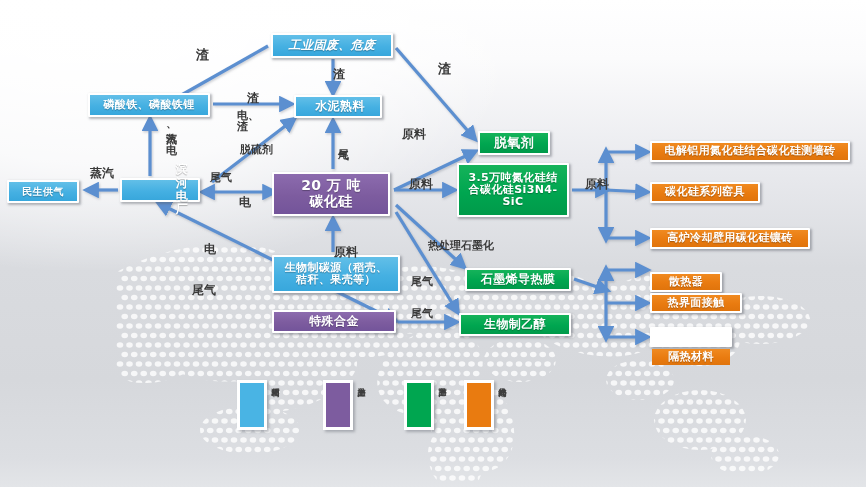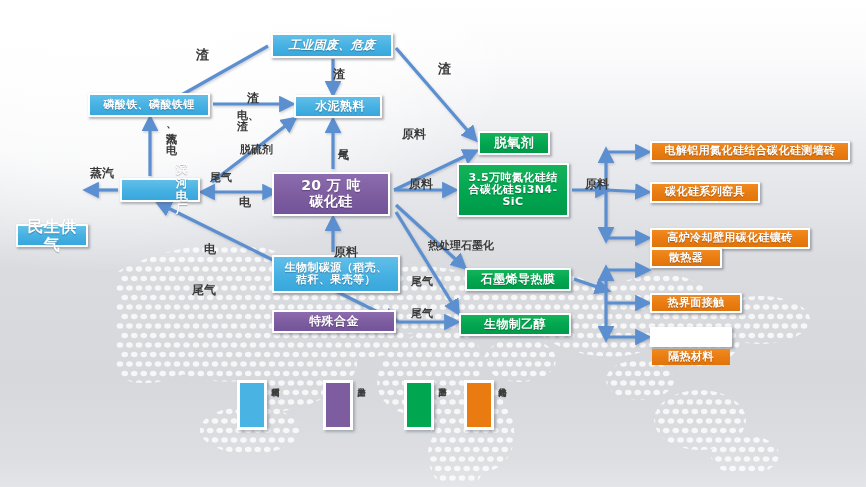--- a/index.html
+++ b/index.html
@@ -2140,21 +2140,21 @@
       </div>
       <div class="node blue" style="left: 88px; top: 93px; width: 122px; height: 24px; font-size: 11px;">
         <div class="fill" style="white-space: pre-line;">磷酸铁、磷酸铁锂</div>
       </div>
       <div class="node blue" style="left: 294px; top: 95px; width: 88px; height: 23px; font-size: 12px;">
         <div class="fill" style="white-space: pre-line; padding-left: 8px;">水泥熟料</div>
       </div>
       <div class="node green" style="left: 478px; top: 131px; width: 72px; height: 24px; font-size: 13px;">
         <div class="fill" style="white-space: pre-line;">脱氧剂</div>
       </div>
-      <div class="node blue" style="left: 16px; top: 180px; width: 72px; height: 23px; font-size: 16px; margin-top: 44px;">
+      <div class="node blue" style="left: 7px; top: 180px; width: 72px; height: 23px; font-size: 10px;">
         <div class="fill" style="white-space: pre-line;">民生供气</div>
       </div>
       <div class="node blue" style="left: 120px; top: 178px; width: 80px; height: 24px; font-size: 12px;">
         <div class="fill" style="white-space: pre-line; padding-left: 48px;">滨河电厂</div>
       </div>
       <div class="node purple" style="left: 272px; top: 172px; width: 118px; height: 44px; font-size: 14px;">
         <div class="fill" style="white-space: pre-line;">20 万 吨
 碳化硅</div>
       </div>
       <div class="node green" style="left: 457px; top: 163px; width: 112px; height: 54px; font-size: 11px;">
@@ -2177,21 +2177,21 @@
       </div>
       <div class="node orange" style="left: 650px; top: 141px; width: 200px; height: 21px; font-size: 11px;">
         <div class="fill" style="white-space: pre-line;">电解铝用氮化硅结合碳化硅测墙砖</div>
       </div>
       <div class="node orange" style="left: 650px; top: 182px; width: 110px; height: 21px; font-size: 11px;">
         <div class="fill" style="white-space: pre-line;">碳化硅系列窑具</div>
       </div>
       <div class="node orange" style="left: 650px; top: 228px; width: 160px; height: 21px; font-size: 11px;">
         <div class="fill" style="white-space: pre-line;">高炉冷却壁用碳化硅镶砖</div>
       </div>
-      <div class="node orange" style="left: 650px; top: 248px; width: 72px; height: 20px; font-size: 11px;">
+      <div class="node orange" style="left: 650px; top: 272px; width: 72px; height: 20px; font-size: 11px;">
         <div class="fill" style="white-space: pre-line;">散热器</div>
       </div>
       <div class="node orange" style="left: 650px; top: 293px; width: 92px; height: 20px; font-size: 11px;">
         <div class="fill" style="white-space: pre-line;">热界面接触</div>
       </div>
       <div class="node orange" style="left: 650px; top: 327px; width: 82px; height: 20px; font-size: 11px;">
         <div class="fill" style="white-space: pre-line; margin-top: 40px;">隔热材料</div>
       </div>
     </div>
   <div id="label-layer">

